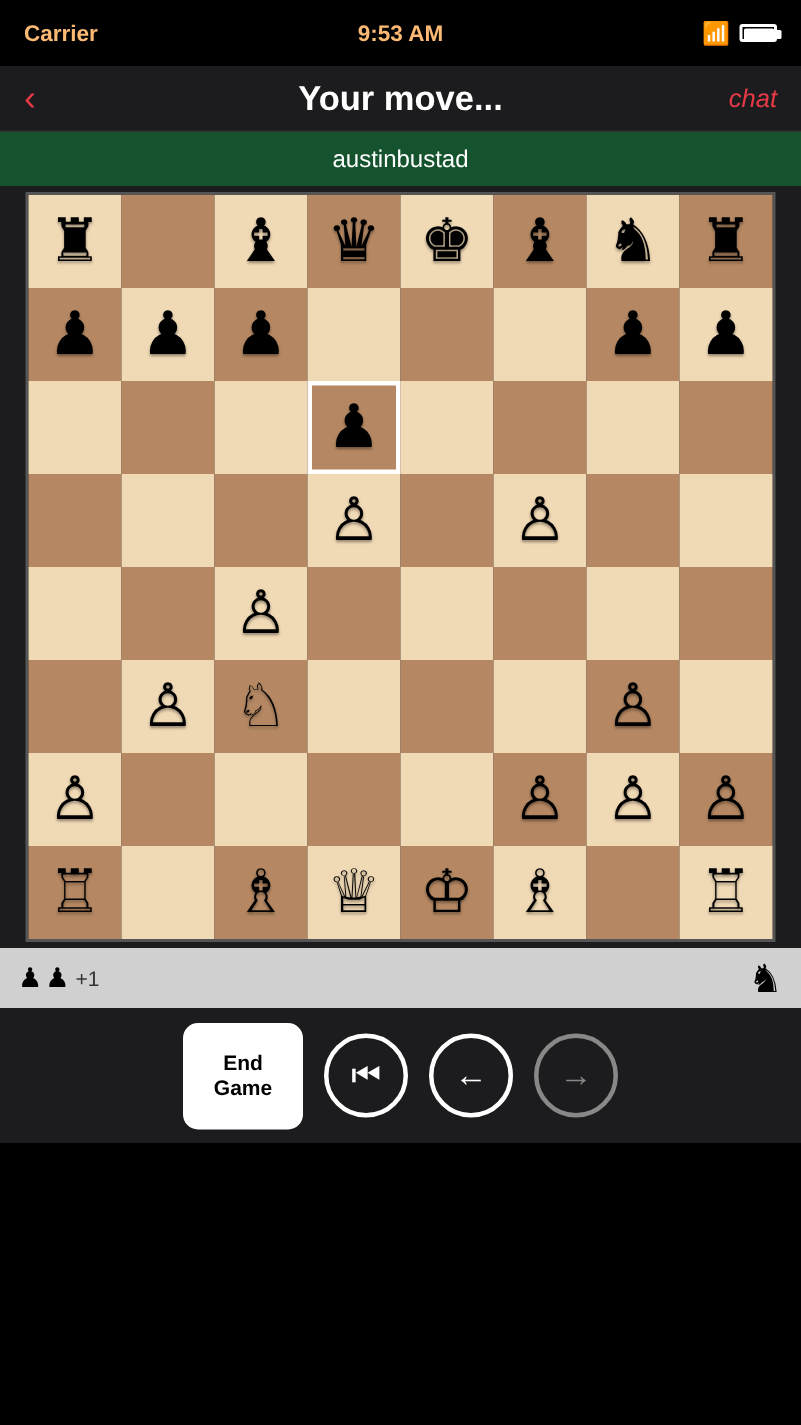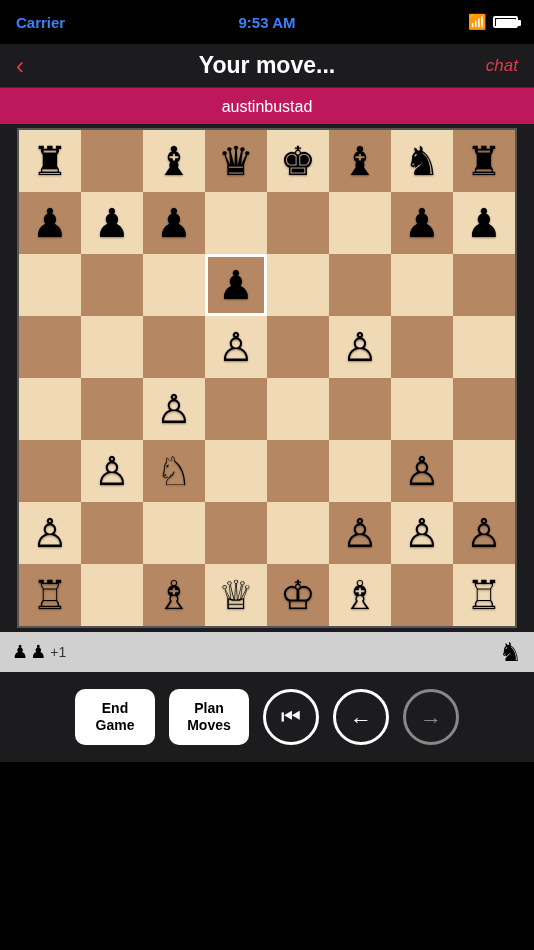--- a/index.html
+++ b/index.html
@@ -14,21 +14,21 @@
     }
 
     
     .status-bar {
       background: #000;
       height: 44px;
       display: flex;
       align-items: center;
       justify-content: space-between;
       padding: 0 16px;
-      color: #3b82f6;
+      color: #fdba74;
       font-size: 15px;
       font-weight: 600;
     }
     .status-bar-center {
       position: absolute;
       left: 50%;
       transform: translateX(-50%);
       font-size: 15px;
       font-weight: 700;
     }
@@ -87,21 +87,21 @@
     }
     .nav-chat {
       color: #e63946;
       font-size: 17px;
       cursor: pointer;
       font-style: italic;
     }
 
     
     .player-name-area {
-      background: #be185d;
+      background: #14532d;
       text-align: center;
       padding: 10px 0 8px;
       color: #fff;
       font-size: 16px;
       font-weight: 500;
     }
 
     
     .board-container {
       background: #1c1c1e;
@@ -171,21 +171,21 @@
       justify-content: center;
       gap: 14px;
       padding: 0 12px;
     }
     .toolbar-btn {
       background: #fff;
       color: #000;
       border: none;
       border-radius: 10px;
       width: 80px;
-      height: 56px;
+      height: 71px;
       font-size: 14px;
       font-weight: 600;
       cursor: pointer;
       text-align: center;
       line-height: 1.2;
       padding: 6px 4px;
       display: flex;
       align-items: center;
       justify-content: center;
     }
@@ -364,19 +364,18 @@
   <div class="captured-pieces">
     <span>♟</span>
     <span>♟</span>
     <span class="captured-count">+1</span>
   </div>
   <span class="floating-piece">♞</span>
 </div>
 
 <div class="toolbar">
   <button class="toolbar-btn">End<br>Game</button>
-  <button class="toolbar-btn">Plan<br>Moves</button>
   <button class="toolbar-circle-btn">⏮</button>
   <button class="toolbar-circle-btn">←</button>
   <button class="toolbar-circle-btn gray">→</button>
 </div>
 
 <div class="bottom-padding"></div>
 
 </body></html>

